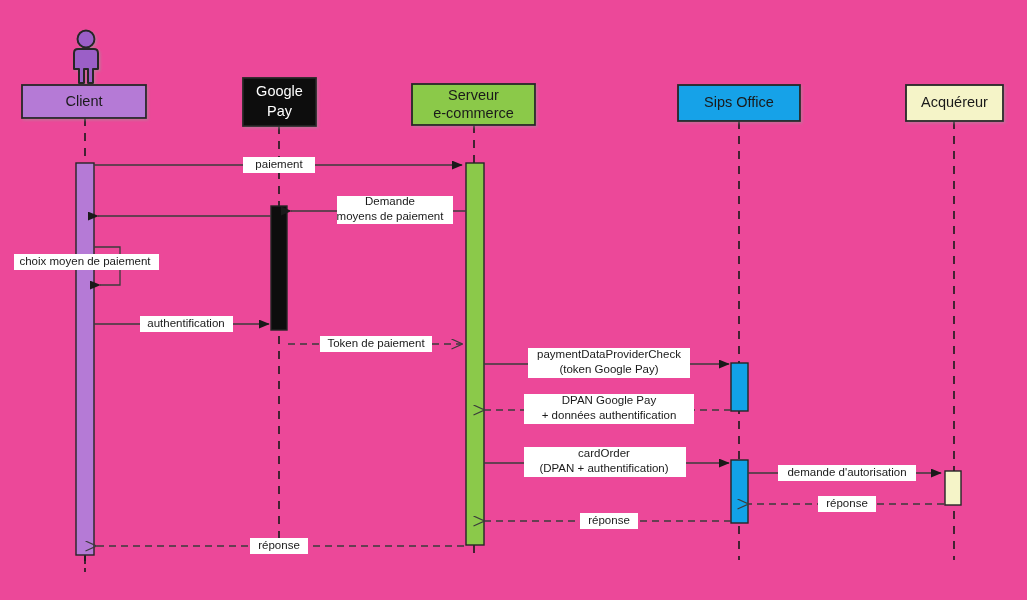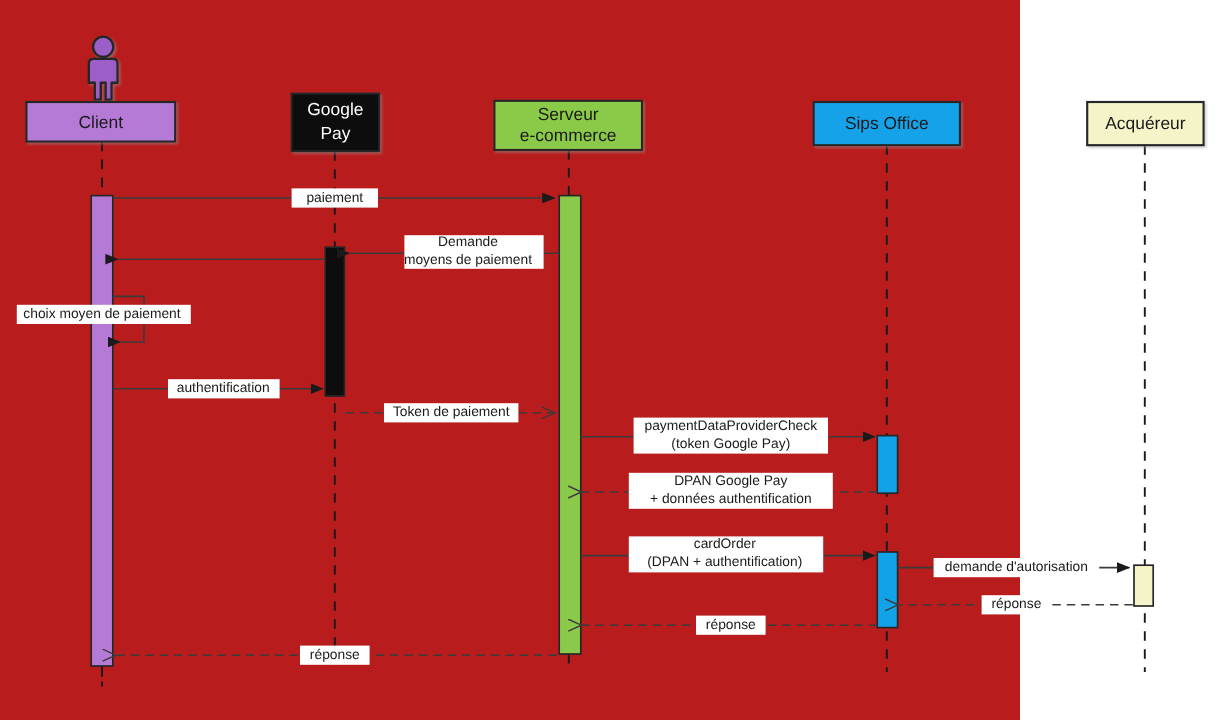--- a/index.html
+++ b/index.html
@@ -9,23 +9,23 @@
     background: #ffffff;
   }
   body {
     font-family: "Liberation Sans", sans-serif;
     width: 1027px;
     height: 600px;
     overflow: hidden;
   }
   #diagram-root {
     position: relative;
-    width: 850px;
+    width: 1027px;
     height: 600px;
-    background: #b91c1c;
+    background: #ec4899;
   }
   svg#seq-svg {
     display: block;
     width: 1027px;
     height: 600px;
   }
   .lane-label {
     font-family: "Liberation Sans", sans-serif;
     font-size: 14.5px;
     fill: #1a1a1a;

